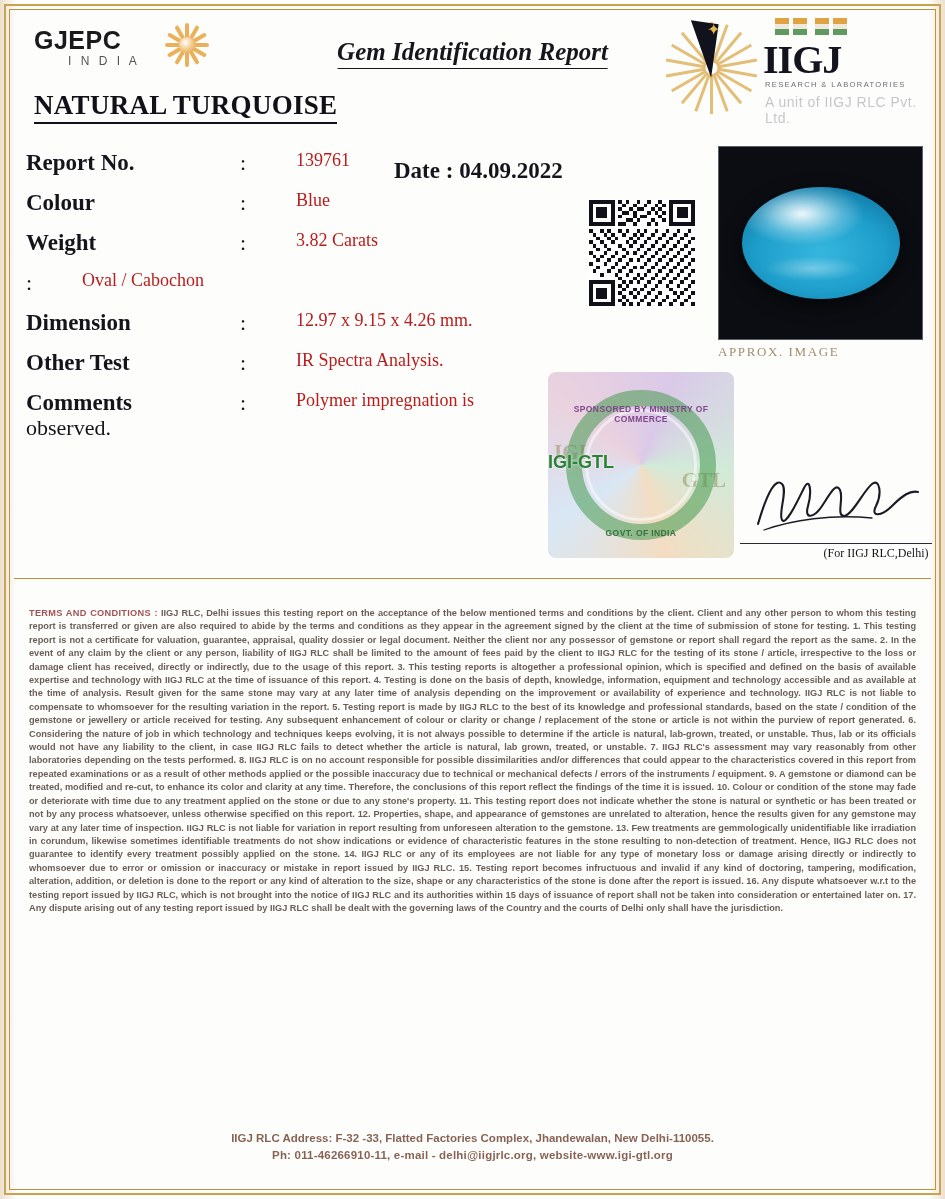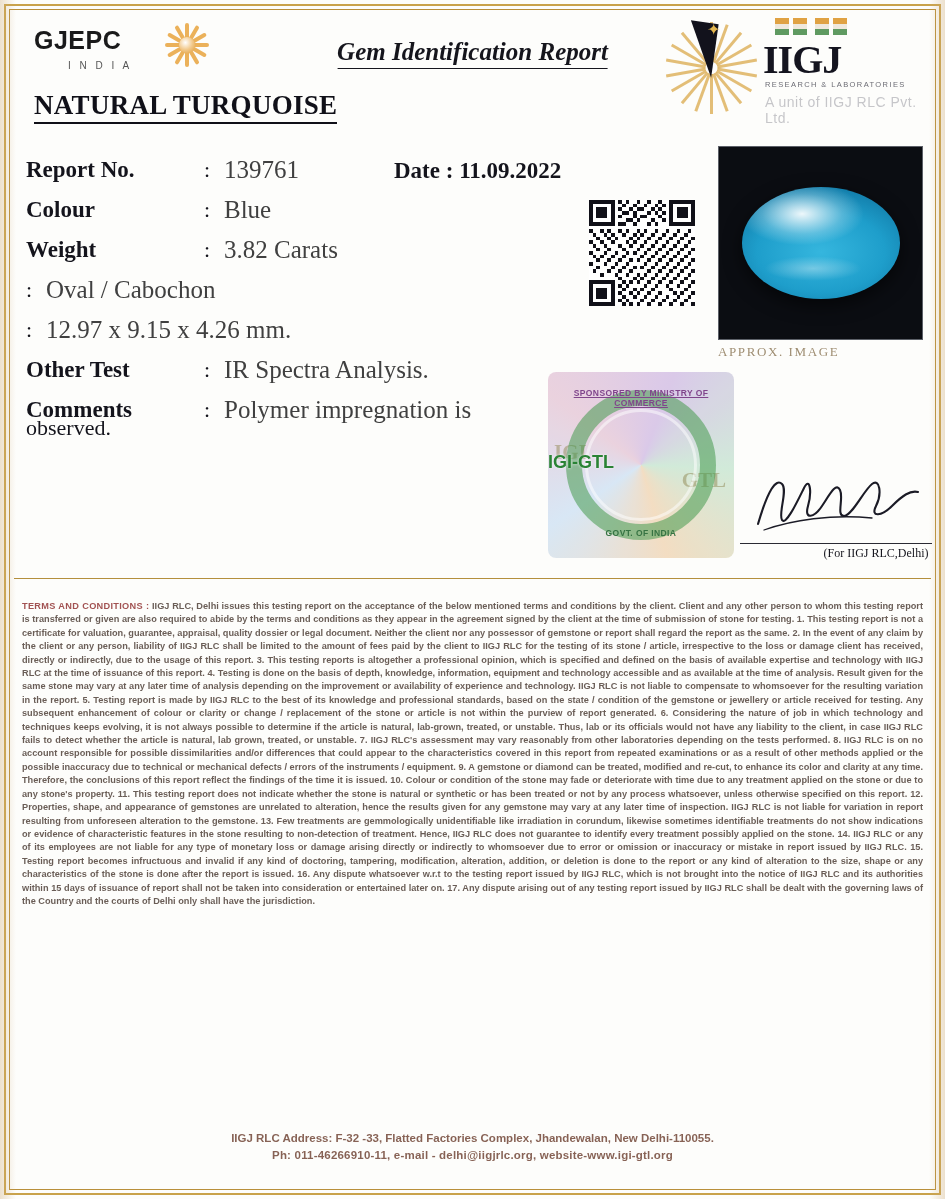--- a/index.html
+++ b/index.html
@@ -48,23 +48,23 @@
     position: absolute;
     left: 0; top: 6px;
     font-family: "Liberation Sans", sans-serif;
     font-weight: bold;
     font-size: 25px;
     letter-spacing: 0.5px;
     color: #1a1a1a;
   }
   .gjepc-sub {
     position: absolute;
-    left: 34px; top: 40px;
+    left: 34px; top: 34px;
     font-family: "Liberation Sans", sans-serif;
-    font-size: 10px;
+    font-size: 12px;
     letter-spacing: 3px;
     color: #555;
   }
   .gjepc-mark {
     position: absolute;
     left: 128px; top: 0px;
     width: 50px; height: 50px;
   }
   .gjepc-mark span {
     position: absolute;
@@ -189,39 +189,40 @@
   }
 
   
   .details {
     position: absolute;
     left: 26px; top: 150px;
     width: 530px;
   }
   .row {
     display: flex;
-    align-items: center;
+    align-items: flex-start;
     height: 40px;
+    gap: 36px;
   }
   .label {
     width: 178px;
     font-family: "Liberation Serif", serif;
     font-weight: bold;
     font-size: 23px;
     color: #14141c;
   }
   .colon {
     width: 20px;
     font-size: 22px;
     color: #14141c;
   }
   .value {
     font-family: "Liberation Serif", serif;
-    font-size: 25px;
-    color: #404040;
+    font-size: 18px;
+    color: #b91c1c;
     white-space: nowrap;
   }
   .date-cell {
     position: absolute;
     left: 394px; top: 158px;
     font-family: "Liberation Serif", serif;
     font-weight: bold;
     font-size: 23px;
     color: #14141c;
     white-space: nowrap;
@@ -326,21 +327,21 @@
   .holo-top, .holo-bottom {
     position: absolute;
     left: 0; right: 0;
     text-align: center;
     font-family: "Liberation Sans", sans-serif;
     font-size: 8.5px;
     font-weight: bold;
     color: #7a3c86;
     letter-spacing: .4px;
   }
-  .holo-top { top: 16px; text-decoration: underline; }
+  .holo-top { top: 32px; }
   .holo-bottom { bottom: 20px; color: #2c6c3a; }
   .holo-ghost {
     position: absolute;
     font-family: Liberation Serif, serif;
     font-weight: bold;
     font-size: 21px;
     color: rgba(130,120,60,.45);
   }
 
   
@@ -509,38 +510,39 @@
       <div class="colon">:</div>
       <div class="value">3.82 Carats</div>
     </div>
 
     <div class="row">
       <div class="colon">:</div>
       <div class="value">Oval / Cabochon</div>
     </div>
 
     <div class="row">
+      <div class="label">Dimension</div>
       <div class="colon">:</div>
       <div class="value">12.97 x 9.15 x 4.26 mm.</div>
     </div>
 
     <div class="row">
       <div class="label">Other Test</div>
       <div class="colon">:</div>
       <div class="value">IR Spectra Analysis.</div>
     </div>
 
     <div class="row">
       <div class="label">Comments</div>
       <div class="colon">:</div>
       <div class="value">Polymer impregnation is</div>
     </div>
   </div>
 
-  <div class="date-cell">Date : 11.09.2022</div>
+  <div class="date-cell">Date : 04.09.2022</div>
   <div class="comments-cont">observed.</div>
 
   <div class="qr">
     <svg viewBox="0 0 29 29" width="106" height="106" shape-rendering="crispEdges" aria-hidden="true">
       <rect width="29" height="29" fill="#ffffff"></rect>
       <g fill="#101018">
         <rect x="0" y="0" width="7" height="1"></rect>
           <rect x="0" y="6" width="7" height="1"></rect>
         <rect x="0" y="0" width="1" height="7"></rect>
           <rect x="6" y="0" width="1" height="7"></rect>
@@ -798,21 +800,21 @@
       <path d="M6,54 C16,20 24,8 30,14 C36,20 26,44 30,50 C34,56 46,30 52,18 C58,6 60,22 56,36 C52,50 62,48 70,36 C78,24 84,12 88,20 C92,28 84,46 92,46 C100,46 112,20 120,14 C128,8 130,24 124,36 C118,48 130,46 140,36 C150,26 158,20 166,22" fill="none" stroke="#1b1b26" stroke-width="2.1" stroke-linecap="round"></path>
       <path d="M12,60 C40,50 80,44 120,48" fill="none" stroke="#1b1b26" stroke-width="1.3" stroke-linecap="round"></path>
     </svg>
   </div>
   <div class="sign-line"></div>
   <div class="sign-label">(For IIGJ RLC,Delhi)</div>
 
   <div class="sep"></div>
 
   <div class="terms-wrap">
-    <p class="terms" style="margin:4px;">
+    <p class="terms" style="margin:11px;">
       <span class="tc-head">TERMS AND CONDITIONS :</span>
       <span>IIGJ RLC, Delhi issues this testing report on the acceptance of the below mentioned terms and conditions by the client. Client and any other person to whom this testing report is transferred or given are also required to abide by the terms and conditions as they appear in the agreement signed by the client at the time of submission of stone for testing.    1. This testing report is not a certificate for valuation, guarantee, appraisal, quality dossier or legal document. Neither the client nor any possessor of gemstone or report shall regard the report as the same.    2. In the event of any claim by the client or any person, liability of IIGJ RLC shall be limited to the amount of fees paid by the client to IIGJ RLC for the testing of its stone / article, irrespective to the loss or damage client has received, directly or indirectly, due to the usage of this report.    3. This testing reports is altogether a professional opinion, which is specified and defined on the basis of available expertise and technology with IIGJ RLC at the time of issuance of this report.    4. Testing is done on the basis of depth, knowledge, information, equipment and technology accessible and as available at the time of analysis. Result given for the same stone may vary at any later time of analysis depending on the improvement or availability of experience and technology. IIGJ RLC is not liable to compensate to whomsoever for the resulting variation in the report.    5. Testing report is made by IIGJ RLC to the best of its knowledge and professional standards, based on the state / condition of the gemstone or jewellery or article received for testing. Any subsequent enhancement of colour or clarity or change / replacement of the stone or article is not within the purview of report generated.    6. Considering the nature of job in which technology and techniques keeps evolving, it is not always possible to determine if the article is natural, lab-grown, treated, or unstable. Thus, lab or its officials would not have any liability to the client, in case IIGJ RLC fails to detect whether the article is natural, lab grown, treated, or unstable.    7. IIGJ RLC's assessment may vary reasonably from other laboratories depending on the tests performed. 8. IIGJ RLC is on no account responsible for possible dissimilarities and/or differences that could appear to the characteristics covered in this report from repeated examinations or as a result of other methods applied or the possible inaccuracy due to technical or mechanical defects / errors of the instruments / equipment. 9. A gemstone or diamond can be treated, modified and re-cut, to enhance its color and clarity at any time. Therefore, the conclusions of this report reflect the findings of the time it is issued.    10. Colour or condition of the stone may fade or deteriorate with time due to any treatment applied on the stone or due to any stone's property.    11. This testing report does not indicate whether the stone is natural or synthetic or has been treated or not by any process whatsoever, unless otherwise specified on this report.    12. Properties, shape, and appearance of gemstones are unrelated to alteration, hence the results given for any gemstone may vary at any later time of inspection. IIGJ RLC is not liable for variation in report resulting from unforeseen alteration to the gemstone.    13. Few treatments are gemmologically unidentifiable like irradiation in corundum, likewise sometimes identifiable treatments do not show indications or evidence of characteristic features in the stone resulting to non-detection of treatment. Hence, IIGJ RLC does not guarantee to identify every treatment possibly applied on the stone.    14. IIGJ RLC or any of its employees are not liable for any type of monetary loss or damage arising directly or indirectly to whomsoever due to error or omission or inaccuracy or mistake in report issued by IIGJ RLC.    15. Testing report becomes infructuous and invalid if any kind of doctoring, tampering, modification, alteration, addition, or deletion is done to the report or any kind of alteration to the size, shape or any characteristics of the stone is done after the report is issued.    16. Any dispute whatsoever w.r.t to the testing report issued by IIGJ RLC, which is not brought into the notice of IIGJ RLC and its authorities within 15 days of issuance of report shall not be taken into consideration or entertained later on.    17. Any dispute arising out of any testing report issued by IIGJ RLC shall be dealt with the governing laws of the Country and the courts of Delhi only shall have the jurisdiction.</span>
     </p>
   </div>
 
   <div class="footer">
     <div>IIGJ RLC Address: F-32 -33, Flatted Factories Complex, Jhandewalan, New Delhi-110055.</div>
     <div class="footer-l2">Ph: 011-46266910-11, e-mail - delhi@iigjrlc.org, website-www.igi-gtl.org</div>
   </div>
 

